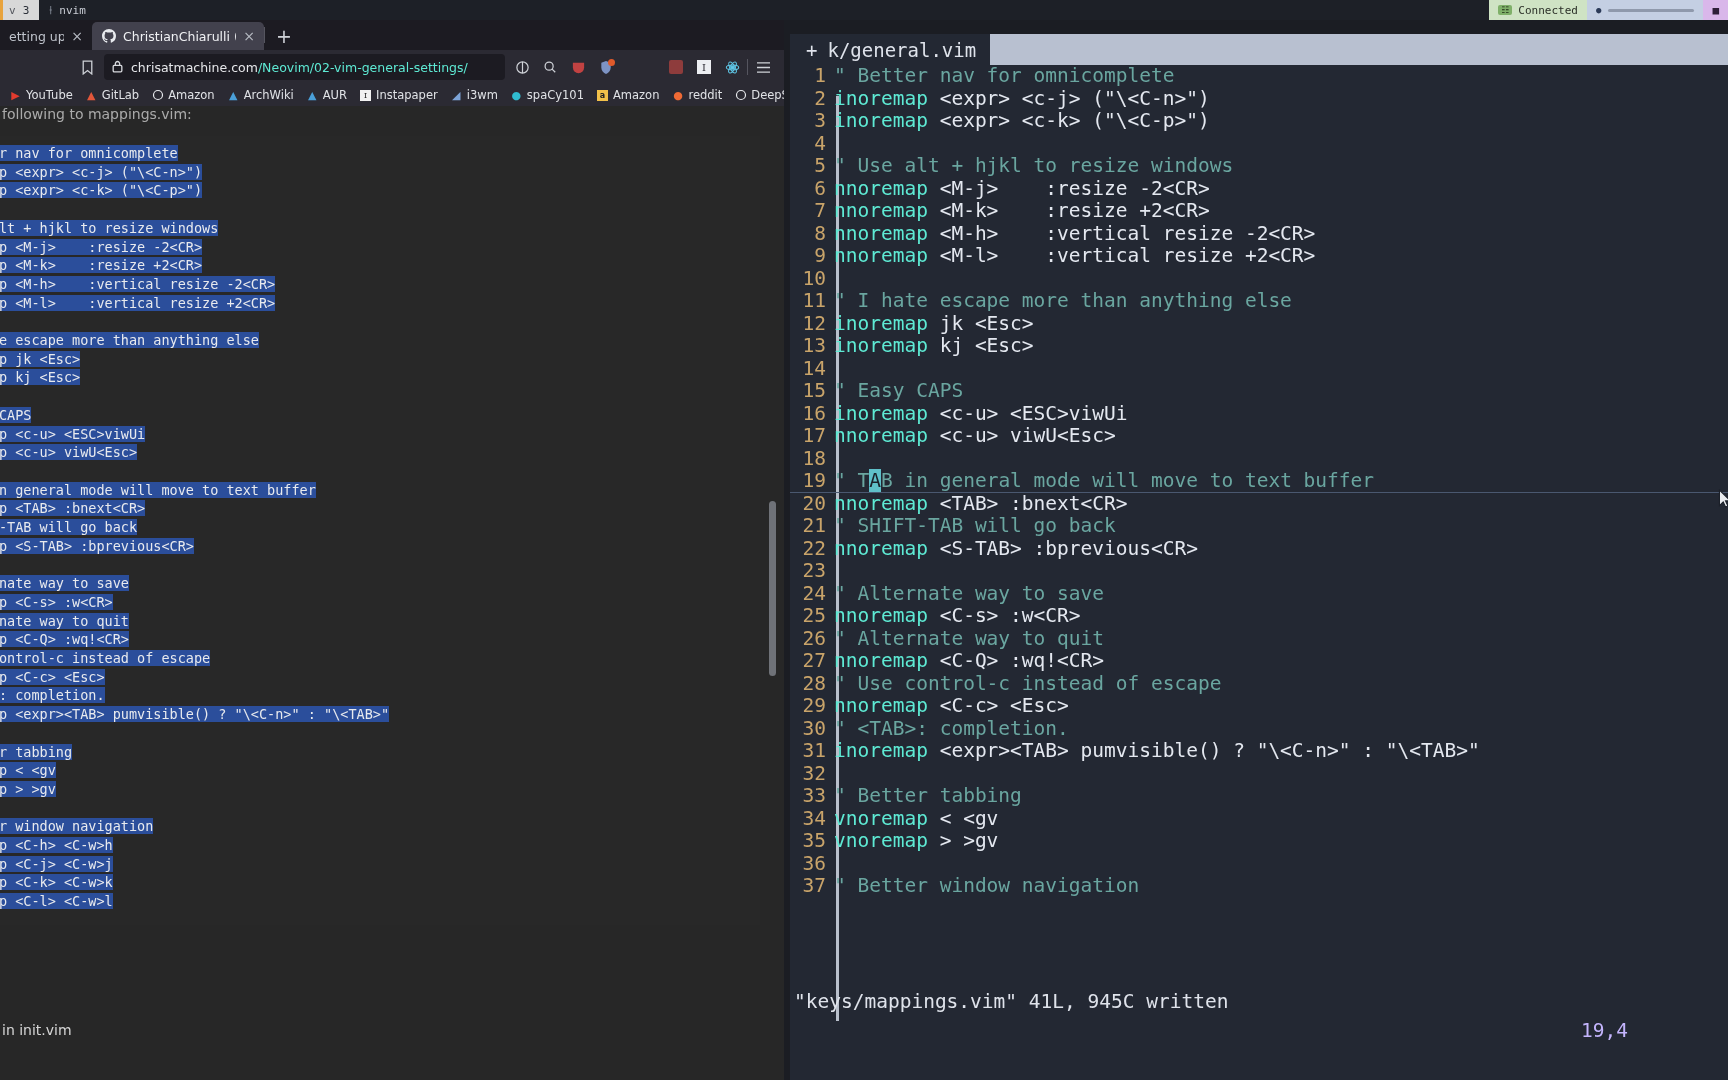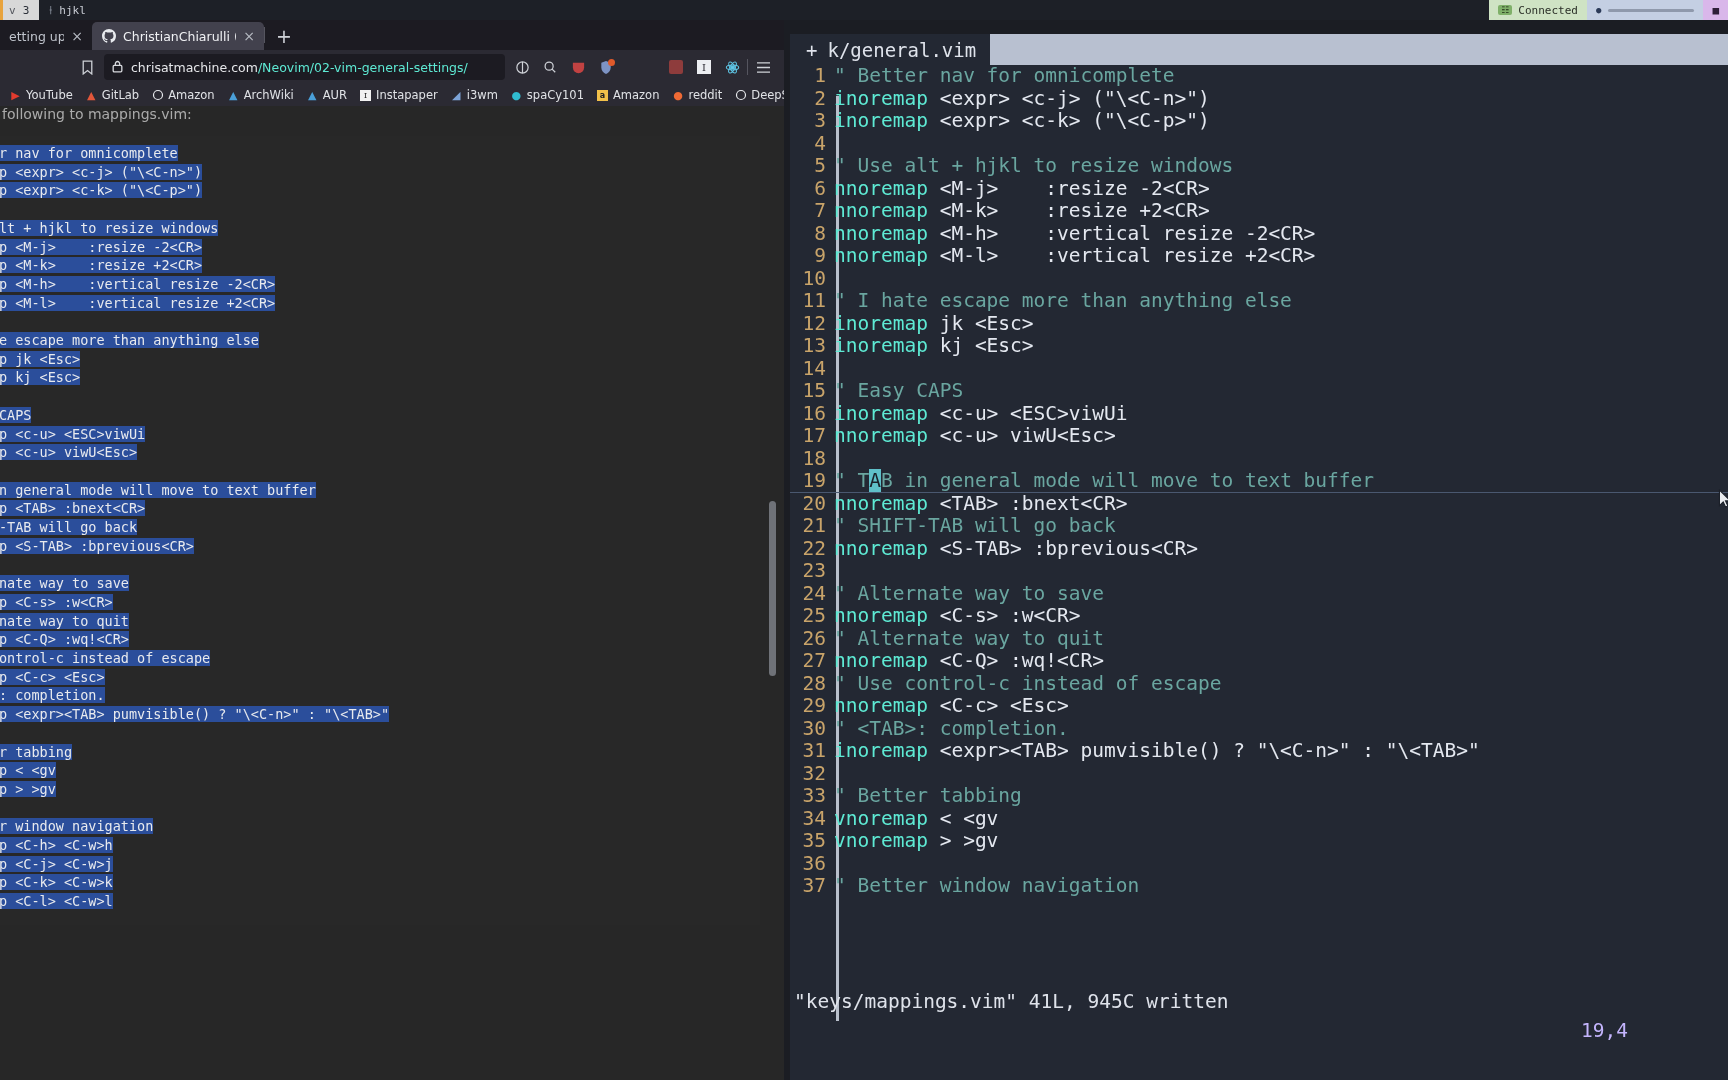--- a/index.html
+++ b/index.html
@@ -183,21 +183,21 @@
 
 <div id="root">
 
   <div class="i3bar">
     <div class="ws">
       <span class="wsnum">v</span>
       <span>3</span>
     </div>
     <div class="i3title">
       <span class="vimlogo">⟊</span>
-      <span>hjkl</span>
+      <span>nvim</span>
     </div>
     <div class="i3right">
       <div class="i3blk blk-net">
         <span class="ic">☷</span>
         <span>Connected</span>
       </div>
       <div class="i3blk blk-vol">
         <span class="ic">●</span>
         <span class="volbar"></span>
       </div>
@@ -402,20 +402,21 @@
           <div class="ln"><span class="sel">" Better tabbing</span></div>
           <div class="ln"><span class="sel">vnoremap &lt; &lt;gv</span></div>
           <div class="ln"><span class="sel">vnoremap &gt; &gt;gv</span></div>
           <div class="ln">&nbsp;</div>
           <div class="ln"><span class="sel">" Better window navigation</span></div>
           <div class="ln"><span class="sel">nnoremap &lt;C-h&gt; &lt;C-w&gt;h</span></div>
           <div class="ln"><span class="sel">nnoremap &lt;C-j&gt; &lt;C-w&gt;j</span></div>
           <div class="ln"><span class="sel">nnoremap &lt;C-k&gt; &lt;C-w&gt;k</span></div>
           <div class="ln"><span class="sel">nnoremap &lt;C-l&gt; &lt;C-w&gt;l</span></div>
         </div>
+      <div class="pagefoot">in init.vim</div>
       <div class="pagescroll"></div>
     </div>
 
   </div>
 
   <div class="nvim">
 
     <div class="nvim-tabline">
       <div class="nvim-tab">
         <span class="plus">+</span>

